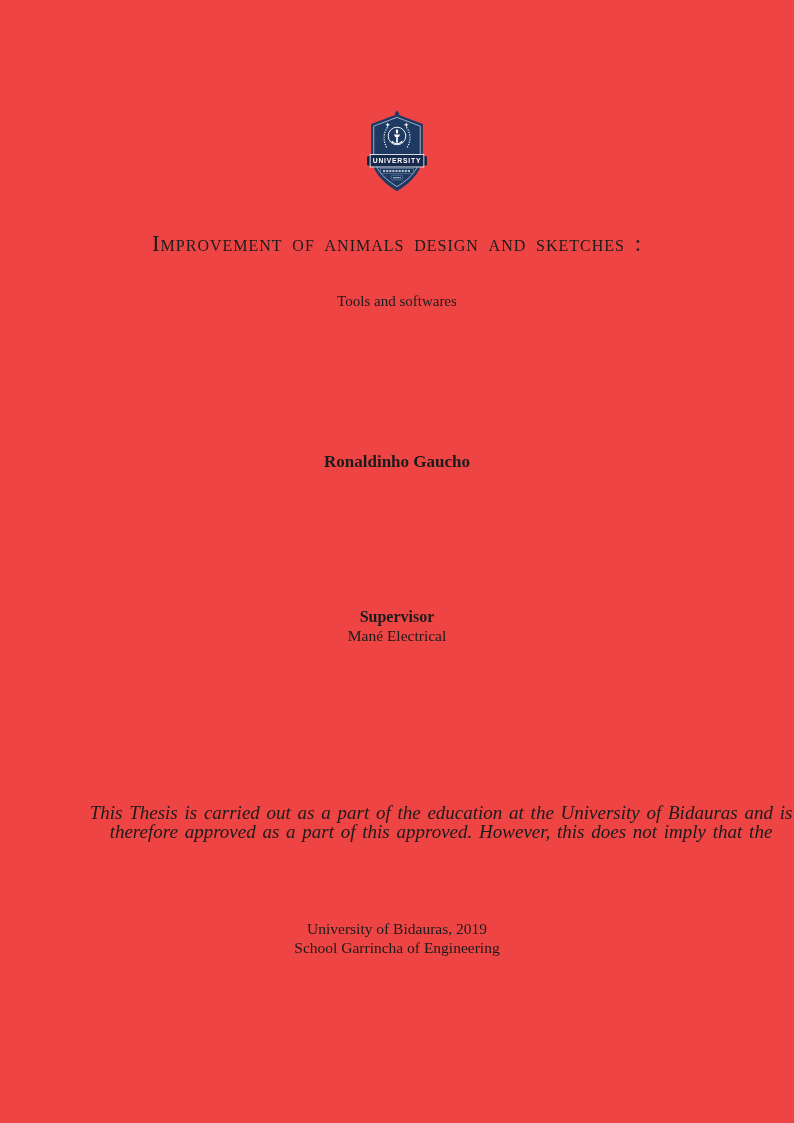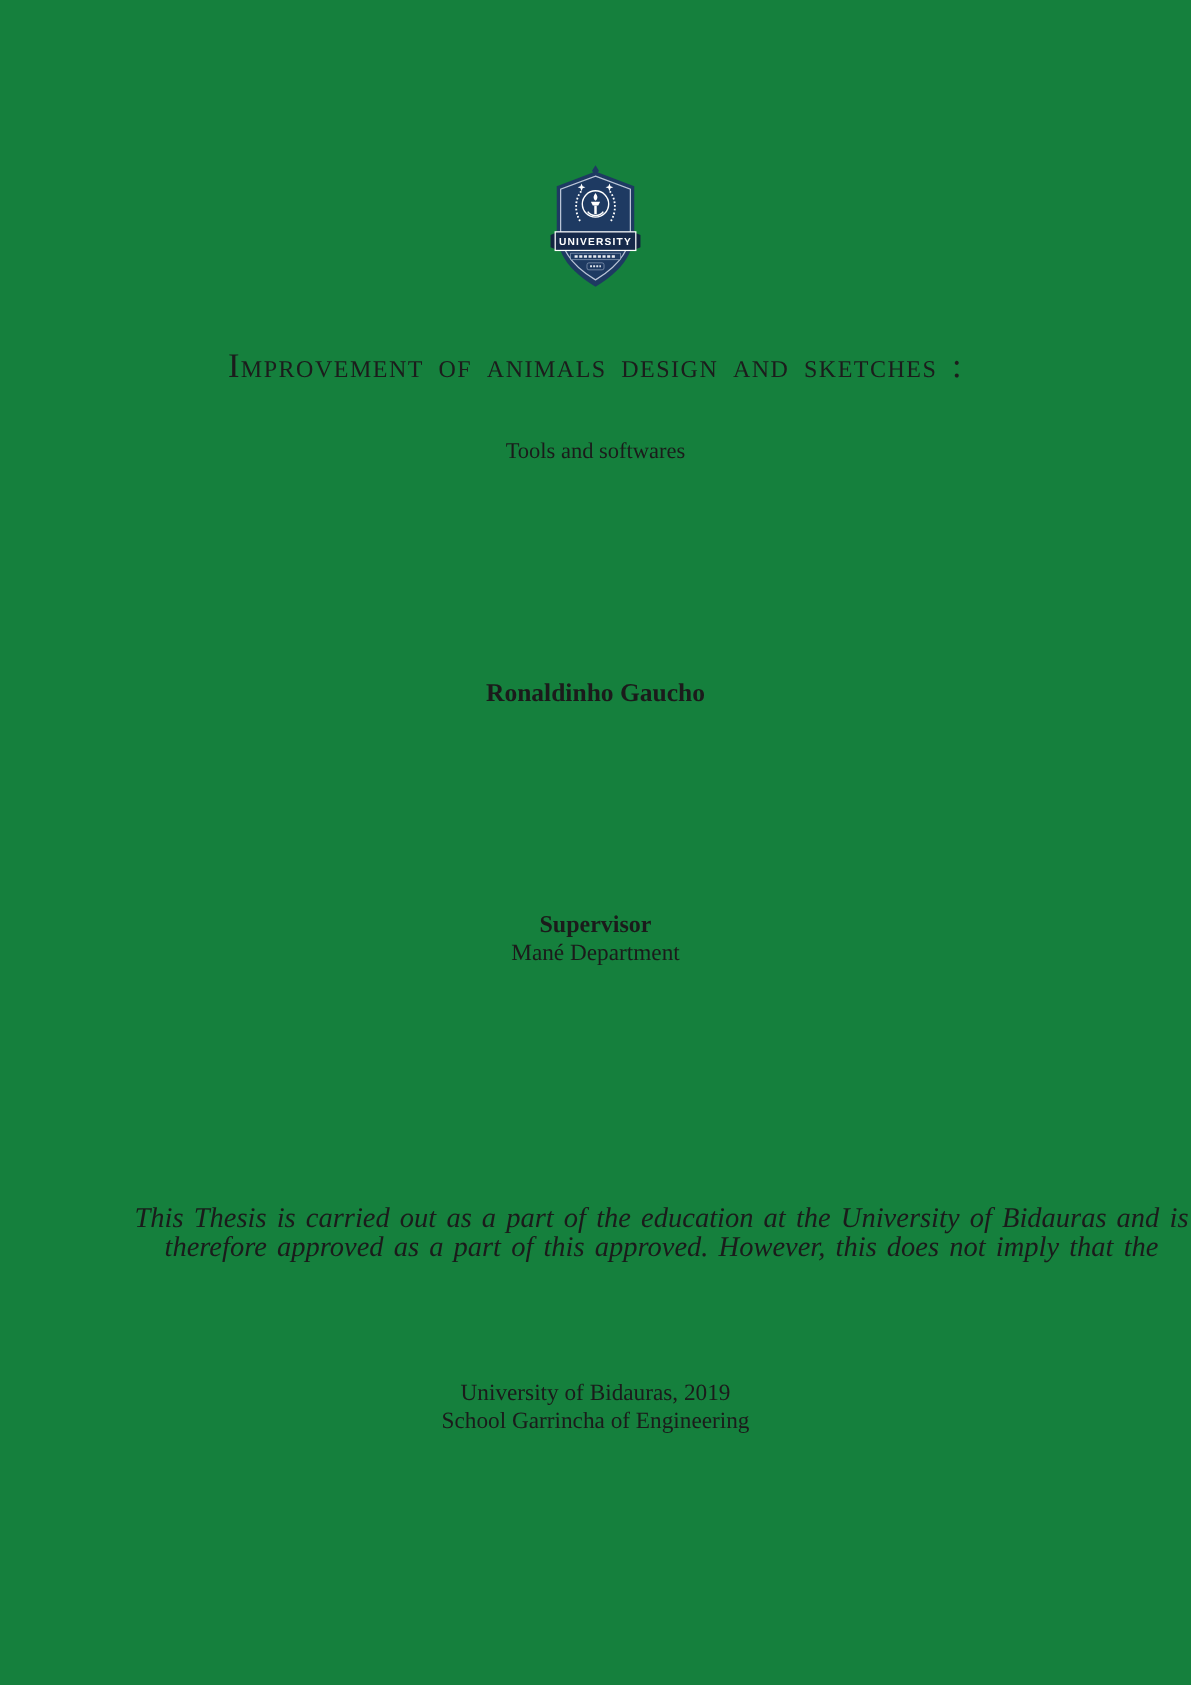--- a/index.html
+++ b/index.html
@@ -1,21 +1,21 @@
 <!DOCTYPE html>
 <html><head>
 <meta charset="utf-8">
 <style>
   html, body { margin: 0; padding: 0; background: #888; }
   .page {
     position: relative;
     width: 794px;
     height: 1123px;
     margin: 0 auto;
-    background: #15803d;
+    background: #ef4444;
     overflow: hidden;
     font-family: "Liberation Serif", "DejaVu Serif", serif;
     color: #1b1b1b;
   }
   .centered-abs {
     position: absolute;
     left: 0;
     width: 794px;
     text-align: center;
   }
@@ -112,21 +112,21 @@
   <div class="centered-abs title-block">
     <div>Improvement of animals design and sketches :</div>
   </div>
 
   <div class="centered-abs author">Ronaldinho Gaucho</div>
 
   <div class="centered-abs subtitle">Tools and softwares</div>
 
   <div class="centered-abs supervisor-block">
     <div class="supervisor-label">Supervisor</div>
-    <div>Mané Department</div>
+    <div>Mané Electrical</div>
   </div>
 
   <div class="centered-abs disclaimer">
     <div>This Thesis is carried out as a part of the education at the University of Bidauras  and is</div>
     <div>therefore approved as a part of this approved. However, this does not imply that the</div>
   </div>
 
   <div class="centered-abs footer-block">
     <div>University of Bidauras, 2019</div>
     <div>School Garrincha of Engineering</div>

